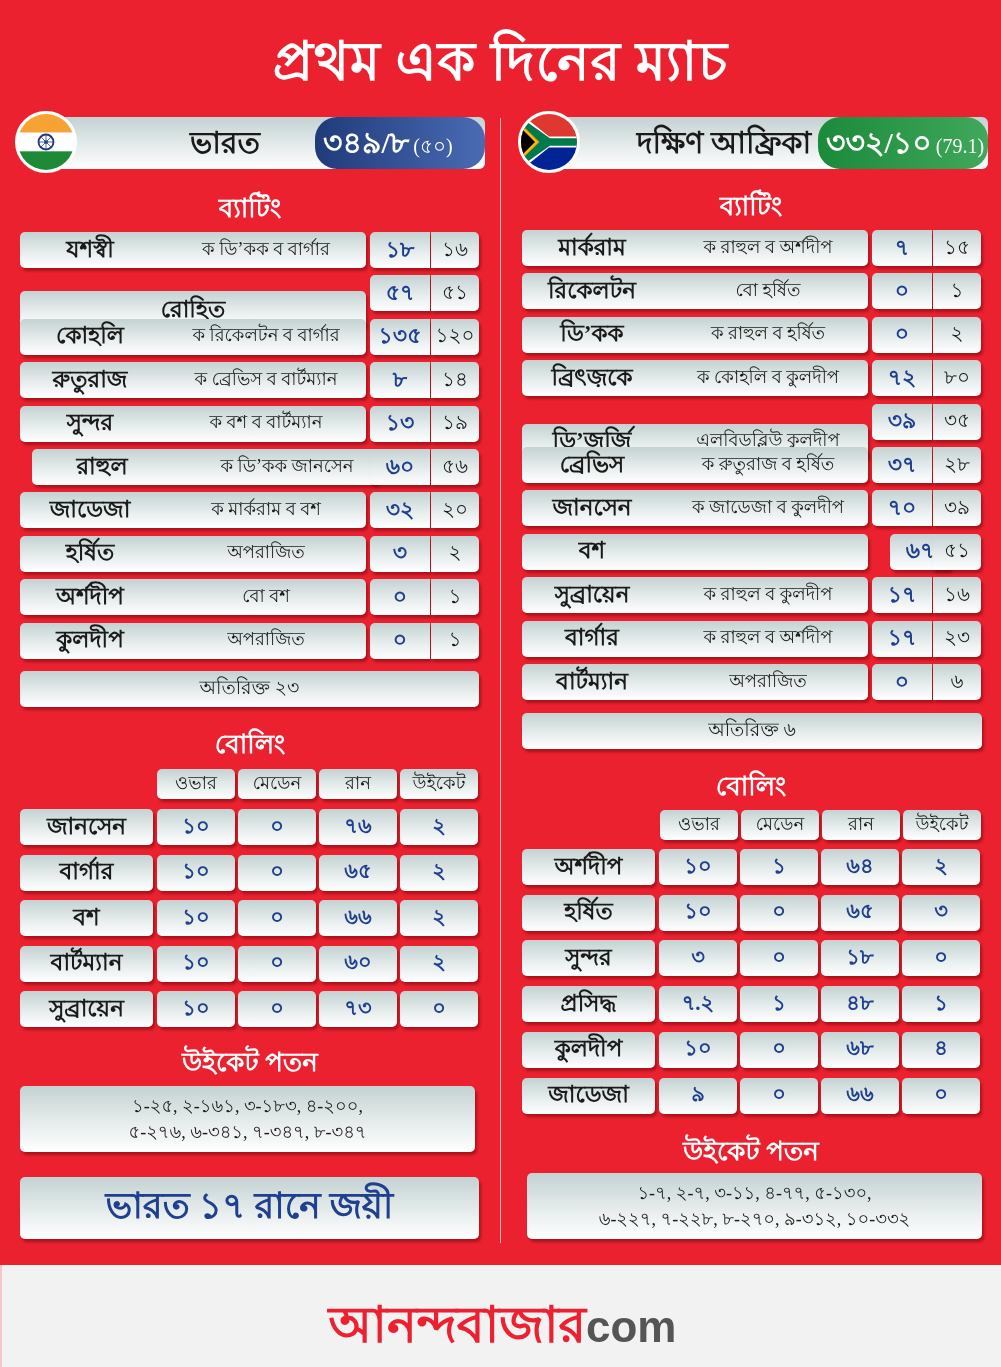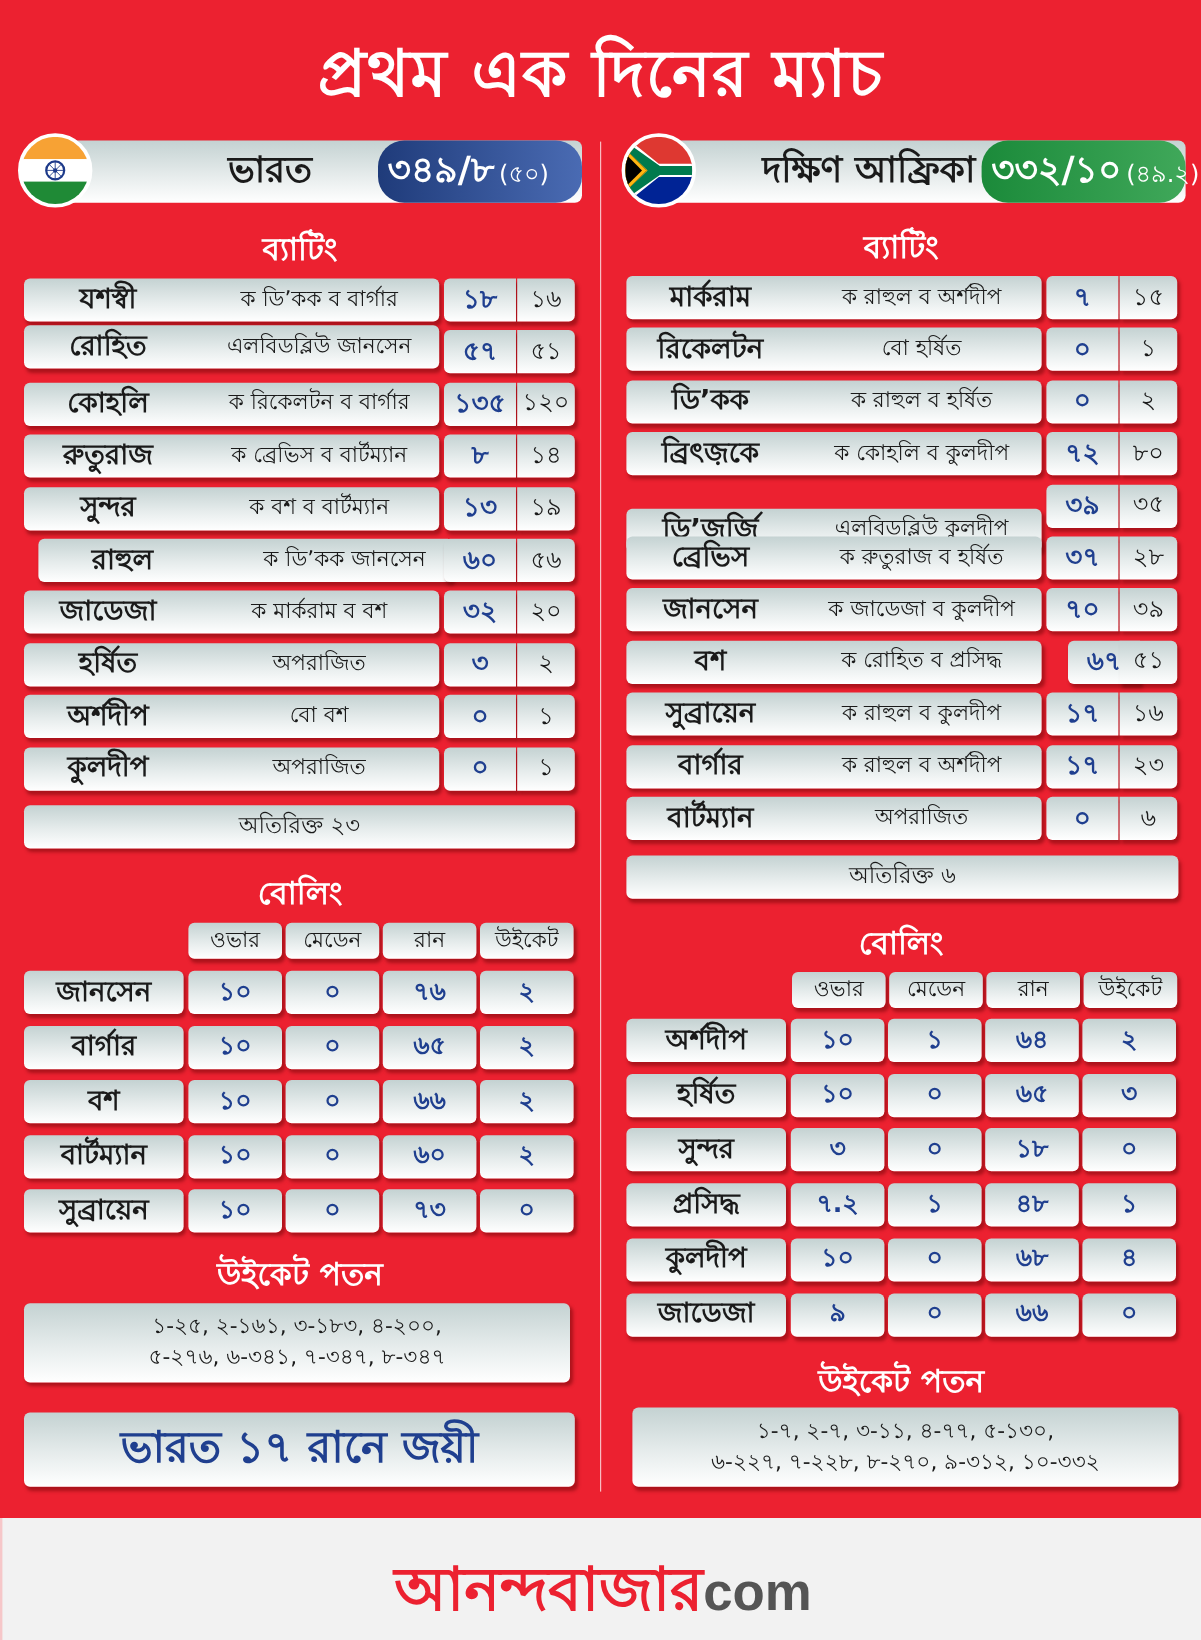--- a/index.html
+++ b/index.html
@@ -1,18 +1,18 @@
 <!DOCTYPE html>
 <html><head>
 <meta charset="utf-8">
 <style>
   * { box-sizing: border-box; margin: 0; padding: 0; }
   html, body { width: 1001px; height: 1367px; overflow: hidden; }
   body { background: #ec2130; font-family: "DejaVu Sans", sans-serif; position: relative; }
-  .main { position: absolute; left: 0; top: 0; width: 1001px; height: 1265px; background: #ec2130; }
+  .main { position: absolute; left: 0; top: 0; width: 1001px; height: 1265px; background: #ec2130; font-family: Liberation Serif, serif; }
   .title { position: absolute; left: 0; top: 20px; width: 1001px; text-align: center; color: #fff; font-size: 54px; font-weight: bold; letter-spacing: 1px; }
   .divider { position: absolute; left: 500px; top: 118px; width: 1px; height: 1125px; background: rgba(255,255,255,0.7); }
   .col { position: absolute; top: 0; height: 1265px; }
   .col.left { left: 0; width: 500px; }
   .col.right { left: 501px; width: 500px; }
 
   .team-bar { position: absolute; top: 117px; height: 52px; border-radius: 6px;
     background: linear-gradient(to bottom, #c4d2d2 0%, #e8eded 60%, #ffffff 100%); }
   .col.left .team-bar { left: 40px; width: 445px; }
   .col.right .team-bar { left: 40px; width: 447px; }
@@ -90,21 +90,21 @@
     <div id="india-batting">
         <div class="bat-row">
       <div class="cell bat-name-cell" style="left:20px; top:232px;">
         <span class="name">যশস্বী</span>
         <span class="dismissal">ক ডি’কক ব বার্গার</span>
       </div>
       <div class="cell runs-cell" style="left:370px; top:232px;">১৮</div>
       <div class="cell balls-cell" style="left:431px; top:232px;">১৬</div>
     </div>
         <div class="bat-row">
-      <div class="cell bat-name-cell" style="left:20px; top:271px;">
+      <div class="cell bat-name-cell" style="left:20px; top:291px;flex-direction:column;">
         <span class="name">রোহিত</span>
         <span class="dismissal">এলবিডব্লিউ জানসেন</span>
       </div>
       <div class="cell runs-cell" style="left:370px; top:275.4px;">৫৭</div>
       <div class="cell balls-cell" style="left:431px; top:275.4px;">৫১</div>
     </div>
         <div class="bat-row">
       <div class="cell bat-name-cell" style="left:20px; top:318.8px;">
         <span class="name">কোহলি</span>
         <span class="dismissal">ক রিকেলটন ব বার্গার</span>
@@ -223,21 +223,21 @@
       <div>৫-২৭৬, ৬-৩৪১, ৭-৩৪৭, ৮-৩৪৭</div>
     </div>
 
     <div class="cell result-box" style="left:20px; top:1177px; width:459px;">ভারত ১৭ রানে জয়ী</div>
   </div>
 
   <div class="col right">
     <div class="team-bar">
       <div class="team-name">দক্ষিণ আফ্রিকা</div>
       <div class="score-pill">
-        <span class="runs">৩৩২/১০</span><span class="overs">(৪৯.২)</span>
+        <span class="runs">৩৩২/১০</span><span class="overs">(79.1)</span>
       </div>
     </div>
     <div class="flag">
       <svg viewBox="0 0 60 60">
         <rect x="0" y="0" width="60" height="30" fill="#de3831"></rect>
         <rect x="0" y="30" width="60" height="30" fill="#002395"></rect>
         <polygon points="0,0 30,30 0,60" fill="#ffffff"></polygon>
         <polygon points="0,6 0,54 24,30" fill="#ffb612"></polygon>
         <polygon points="0,11 0,49 19,30" fill="#000000"></polygon>
         <path d="M0,0 L30,24 L60,24 L60,36 L30,36 L0,60 L0,52 L24,30 L0,8 Z" fill="#ffffff"></path>
@@ -302,21 +302,20 @@
       <div class="cell bat-name-cell" style="left:21px; top:490.4px;">
         <span class="name">জানসেন</span>
         <span class="dismissal">ক জাডেজা ব কুলদীপ</span>
       </div>
       <div class="cell runs-cell" style="left:371px; top:490.4px;">৭০</div>
       <div class="cell balls-cell" style="left:432px; top:490.4px;">৩৯</div>
     </div>
         <div class="bat-row">
       <div class="cell bat-name-cell" style="left:21px; top:533.8px;">
         <span class="name">বশ</span>
-        <span class="dismissal">ক রোহিত ব প্রসিদ্ধ</span>
       </div>
       <div class="cell runs-cell" style="left:389px; top:533.8px;">৬৭</div>
       <div class="cell balls-cell" style="left:432px; top:533.8px;">৫১</div>
     </div>
         <div class="bat-row">
       <div class="cell bat-name-cell" style="left:21px; top:577.2px;">
         <span class="name">সুব্রায়েন</span>
         <span class="dismissal">ক রাহুল ব কুলদীপ</span>
       </div>
       <div class="cell runs-cell" style="left:371px; top:577.2px;">১৭</div>

